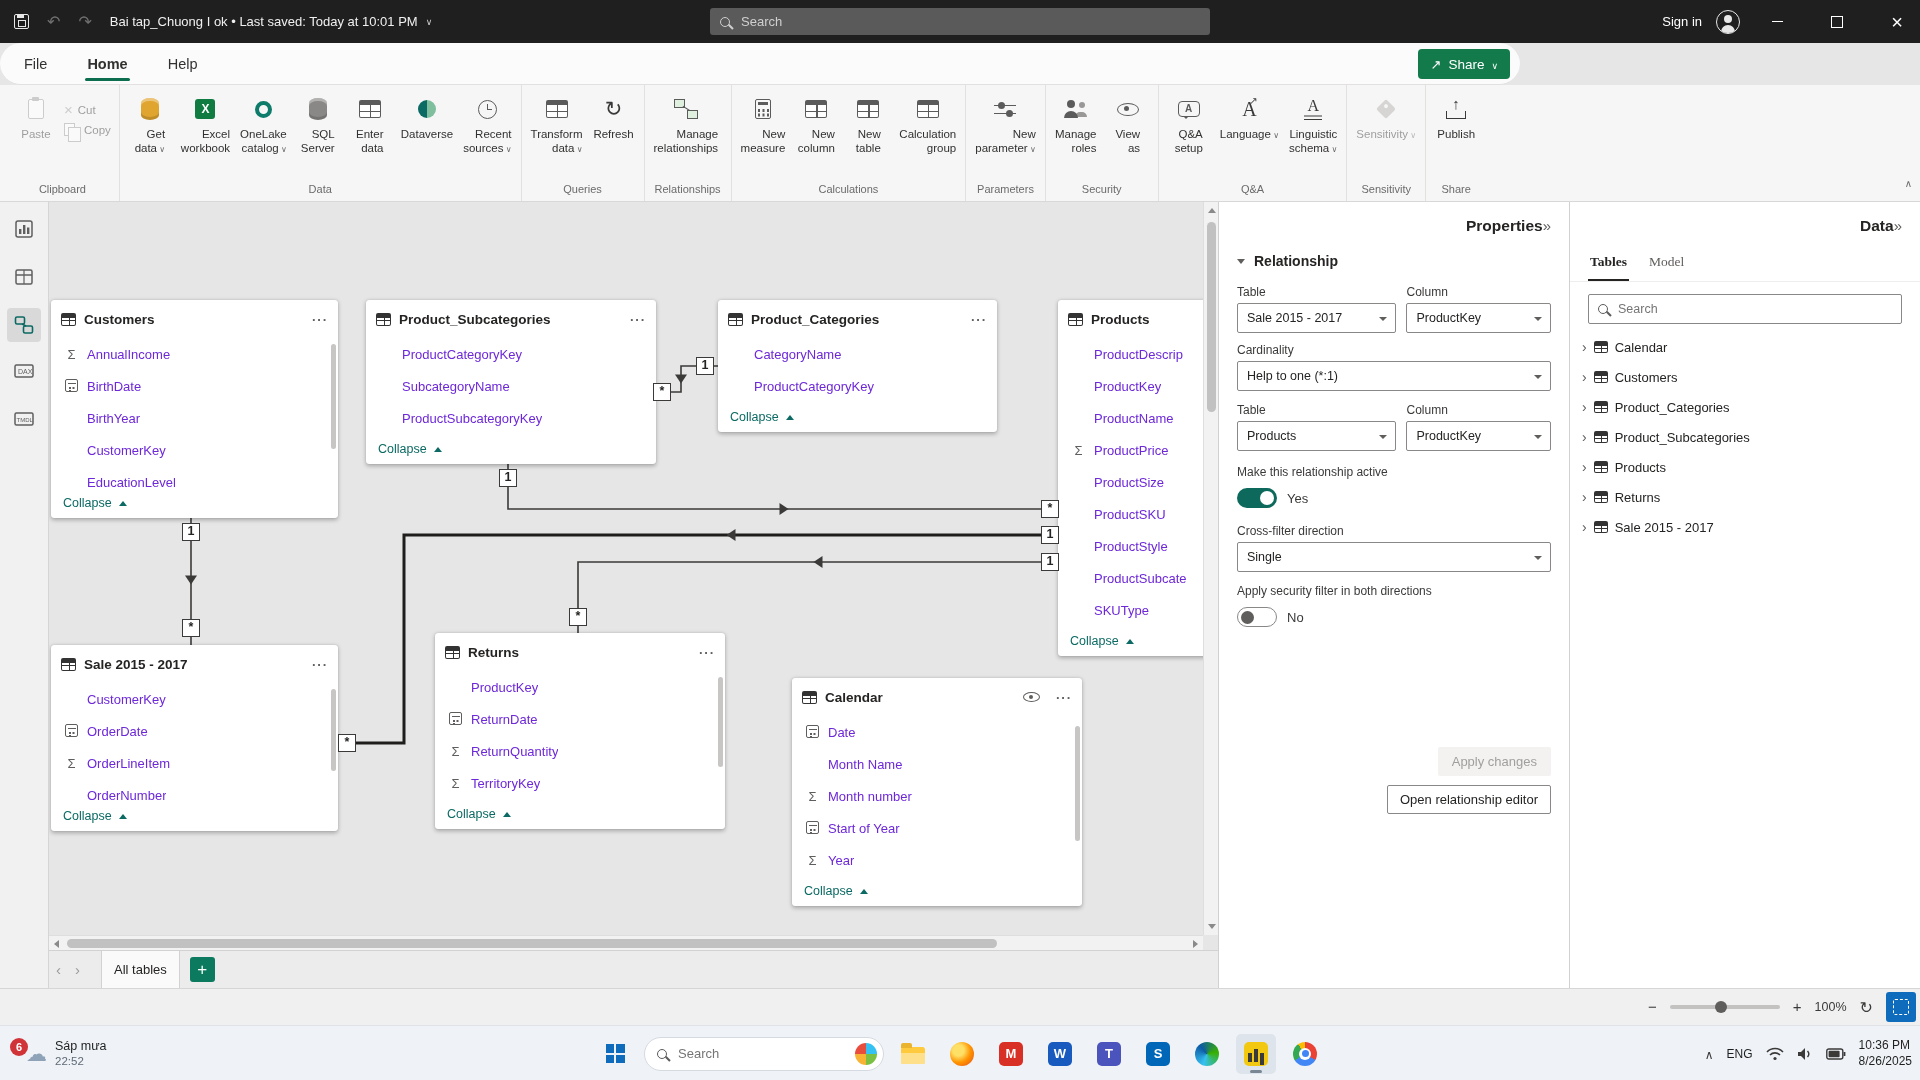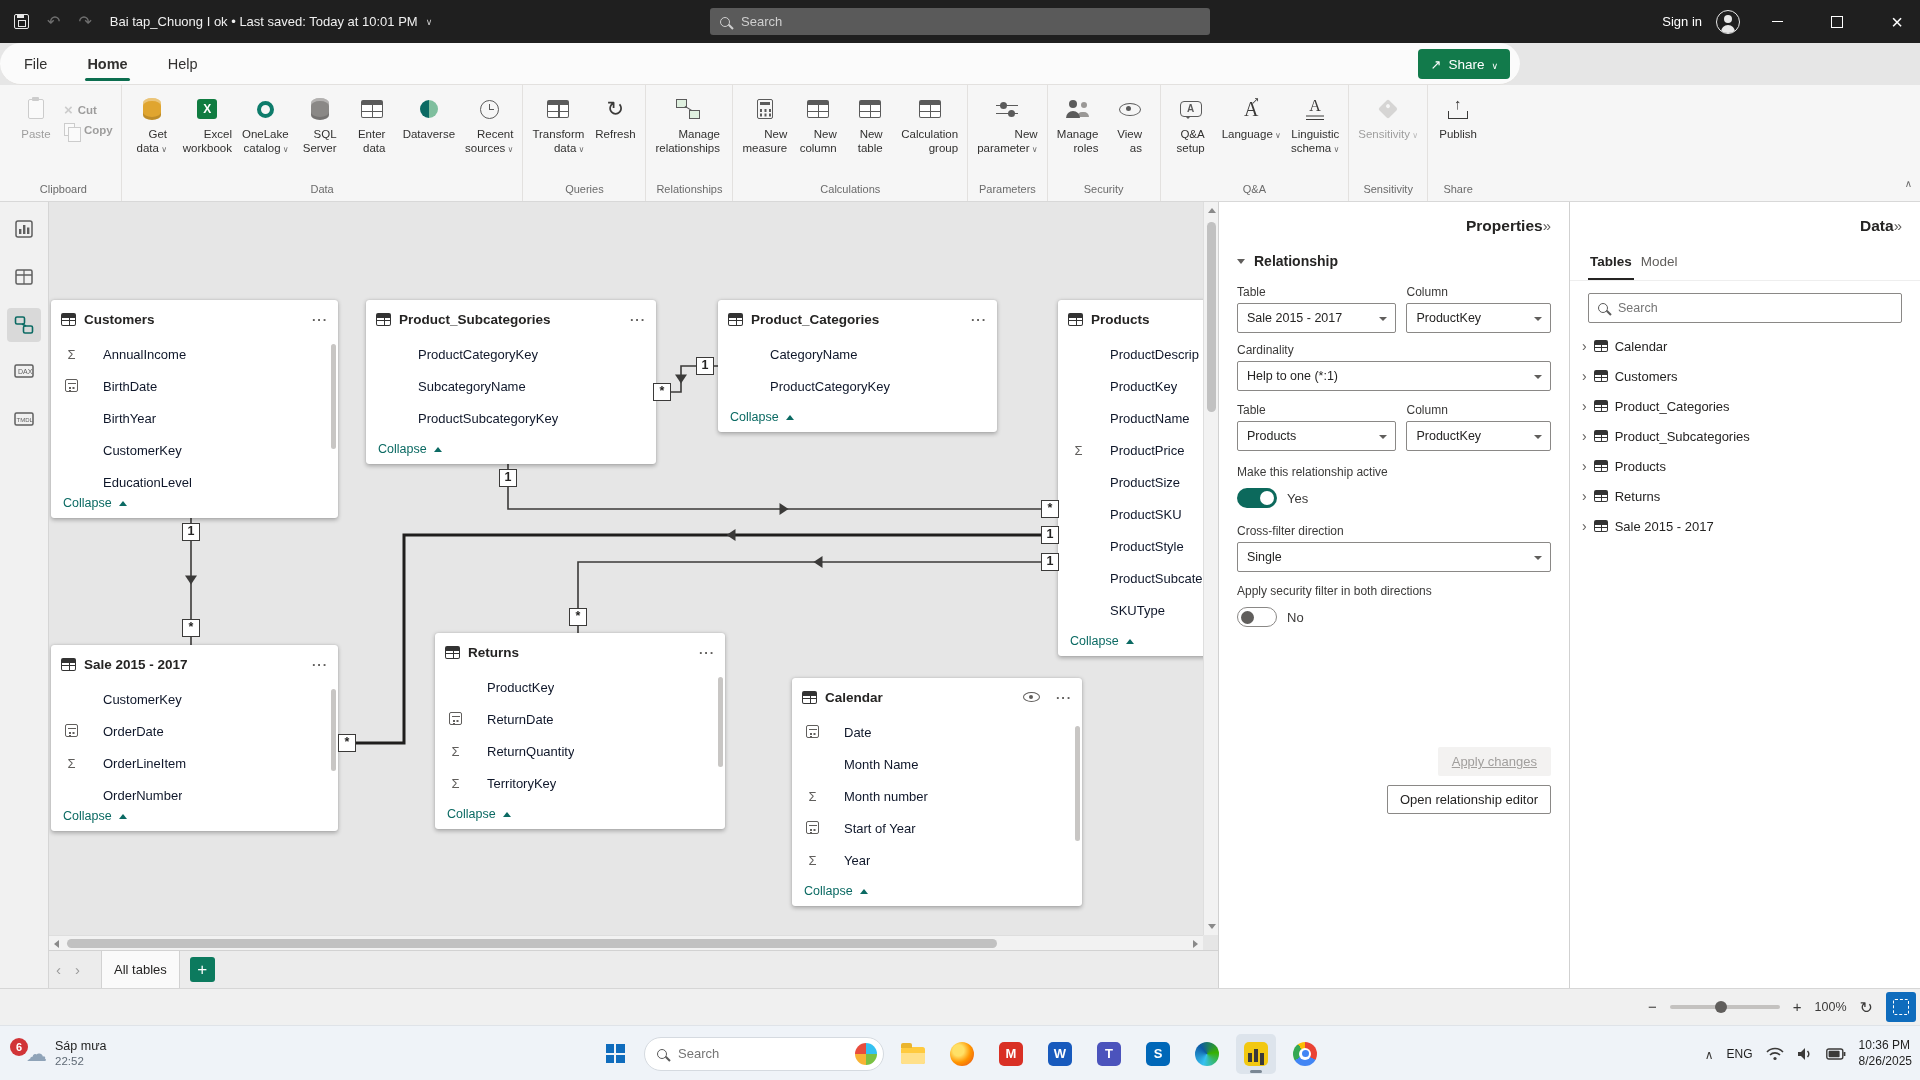--- a/index.html
+++ b/index.html
@@ -51,21 +51,21 @@
     border-bottom:1px solid #d8d8d8;display:flex;padding-left:6px;}
   .rgroup{display:flex;flex-direction:column;border-right:1px solid #e3e1df;padding:0 4px;}
   .ritems{flex:1;display:flex;align-items:flex-start;padding-top:7px;}
   .rname{height:22px;font-size:11px;color:#6b6b6b;text-align:center;line-height:20px;white-space:nowrap;padding:0 6px;}
   .rbtn{min-width:52px;padding:3px 5px;display:flex;flex-direction:column;align-items:center;gap:5px;
     font-size:11.5px;color:#323130;text-align:right;line-height:1.2;border-radius:4px;}
   .rbtn .ri{width:30px;height:28px;display:flex;align-items:center;justify-content:center;position:relative;}
   .rbtn .lab{white-space:pre-line;}
   .rbtn.has-dd .lab::after{content:" ∨";font-size:8px;color:#6b6b6b;}
   .rbtn.disabled,.rsmall.disabled{opacity:.45;}
-  .rsmallcol{display:flex;flex-direction:column;gap:6px;padding:10px 4px 0 2px;font-weight:bold;}
+  .rsmallcol{display:flex;flex-direction:column;gap:6px;padding:10px 4px 0 2px;}
   .rsmall{display:flex;align-items:center;gap:5px;font-size:11.5px;color:#323130;}
   .ribbon-collapse{position:absolute;right:8px;top:178px;font-size:10px;color:#6b6b6b;}
   .ribbon-collapse::before{content:"∧";}
 
   
   .c-green{color:#2e7d32;} .c-teal{color:#0e7c6b;} .c-dkteal{color:#0b6a63;} .c-gray{color:#5b5b5b;}
   .i-cyl{width:18px;height:22px;border-radius:9px/5px;background:#e0a52f;
     box-shadow:inset 0 3px 0 rgba(255,255,255,.35),inset 0 -3px 0 rgba(0,0,0,.15);}
   .i-cyl.gray{background:#8a8886;}
   .i-x::before{content:"X";}
@@ -129,21 +129,21 @@
   .card-h{height:38px;display:flex;align-items:center;padding:0 10px;gap:8px;}
   .tbl-ic{width:15px;height:13px;border:1.4px solid #333;border-top:5px solid #333;border-radius:2px;position:relative;background:#fff;flex:0 0 auto;}
   .tbl-ic::before{content:"";position:absolute;top:0;bottom:0;left:50%;width:1.1px;background:#333;}
   .tbl-ic::after{content:"";position:absolute;left:0;right:0;top:40%;height:1.1px;background:#333;}
   .card-title{font-size:13.5px;font-weight:700;color:#252423;flex:1;white-space:nowrap;overflow:hidden;}
   .card-menu{color:#605e5c;font-weight:700;letter-spacing:1px;font-size:13px;}
   .card-menu::before{content:"···";}
   .eye-ic{width:17px;height:10px;border:1.5px solid #605e5c;border-radius:50%;position:relative;margin-right:8px;flex:0 0 auto;}
   .eye-ic::after{content:"";position:absolute;left:4.5px;top:1.5px;width:4px;height:4px;border-radius:50%;background:#605e5c;}
   .fields{overflow:hidden;position:relative;}
-  .frow{height:32px;display:flex;align-items:center;padding:0 10px 0 52px;font-size:13px;color:#0f172a;position:relative;}
+  .frow{height:32px;display:flex;align-items:center;padding:0 10px 0 36px;font-size:13px;color:#6d28d9;position:relative;}
   .fic{position:absolute;left:12px;width:17px;text-align:center;color:#605e5c;font-size:13px;}
   .fic.sigma::before{content:"Σ";}
   .fic.cal{width:13px;height:13px;border:1.4px solid #605e5c;border-radius:2px;left:14px;top:9px;}
   .fic.cal::before{content:"";position:absolute;left:1.5px;right:1.5px;top:3px;border-top:1.4px solid #605e5c;}
   .fic.cal::after{content:"";position:absolute;left:2.5px;top:6.5px;width:2px;height:2px;background:#605e5c;box-shadow:3.5px 0 0 #605e5c,0 3px 0 #605e5c;}
   .fname{white-space:nowrap;overflow:hidden;}
   .collapse{height:30px;display:flex;align-items:center;gap:7px;padding:0 12px;color:#0b6a63;font-size:12.5px;}
   .chev-up{width:0;height:0;border-left:4.5px solid transparent;border-right:4.5px solid transparent;border-bottom:5.5px solid #0b6a63;}
   .cscroll{position:absolute;right:2px;width:5px;border-radius:3px;background:#c8c6c4;}
 
@@ -196,21 +196,21 @@
   .tog{width:40px;height:20px;border-radius:10px;position:relative;flex:0 0 auto;}
   .tog.on{background:#0c695c;}
   .tog.on .knob{position:absolute;right:3px;top:3px;width:14px;height:14px;border-radius:50%;background:#fff;}
   .tog.off{background:#fff;border:1px solid #8a8886;}
   .tog.off .knob{position:absolute;left:3px;top:2.5px;width:13px;height:13px;border-radius:50%;background:#605e5c;}
   .togval{font-size:13px;color:#3b3a39;}
   .btnrow{display:flex;justify-content:flex-end;margin:0 18px;}
   .btn-apply{background:#f3f2f1;color:#a19f9d;border-radius:2px;padding:7px 14px;font-size:13px;margin-top:120px;}
   .btn-editor{background:#fff;color:#252423;border:1px solid #8a8886;border-radius:2px;padding:6px 12px;font-size:13px;margin-top:9px;}
 
-  .dtabs{display:flex;gap:5px;padding:2px 18px 0;border-bottom:1px solid #eee;}
+  .dtabs{display:flex;gap:18px;padding:2px 18px 0;border-bottom:1px solid #eee;font-family:Liberation Serif, serif;}
   .dtab{font-size:13.5px;color:#605e5c;padding:7px 2px 9px;}
   .dtab.active{color:#252423;font-weight:700;border-bottom:2.5px solid #252423;}
   .dsearch{margin:12px 18px 8px;height:30px;border:1px solid #8a8886;border-radius:2px;display:flex;align-items:center;gap:8px;padding:0 9px;}
   .dsearch input{border:none;outline:none;font-size:12.5px;color:#3b3a39;width:260px;font-family:"Liberation Sans",sans-serif;}
   .trow{height:30px;display:flex;align-items:center;gap:7px;padding:0 12px;font-size:13px;color:#252423;}
   .tchev::before{content:"›";color:#605e5c;font-size:14px;}
   .tbl-ic.small{width:14px;height:12px;}
 
   
   .zoombar{position:absolute;left:0;top:988px;width:1920px;height:37px;background:#f0f0f0;border-top:1px solid #d6d6d6;
@@ -872,21 +872,21 @@
       <span>Single</span>
     </div>
   <div class="plabel" style="margin-top:12px">Apply security filter in both directions</div>
   <div class="togrow">
     <div class="tog off">
         <div class="knob"></div>
       </div>
     <span class="togval">No</span>
   </div>
   <div class="btnrow">
-      <button class="btn-apply" style="border:none;text-decoration:underline;">Apply changes</button>
+      <button class="btn-apply" style="border:none;">Apply changes</button>
     </div>
   <div class="btnrow">
       <button class="btn-editor">Open relationship editor</button>
     </div>
 </div>
 
 <div class="panel datapanel">
   <div class="panel-title">
     <span class="t">Data</span>
     <span class="dbl-chev"></span>

